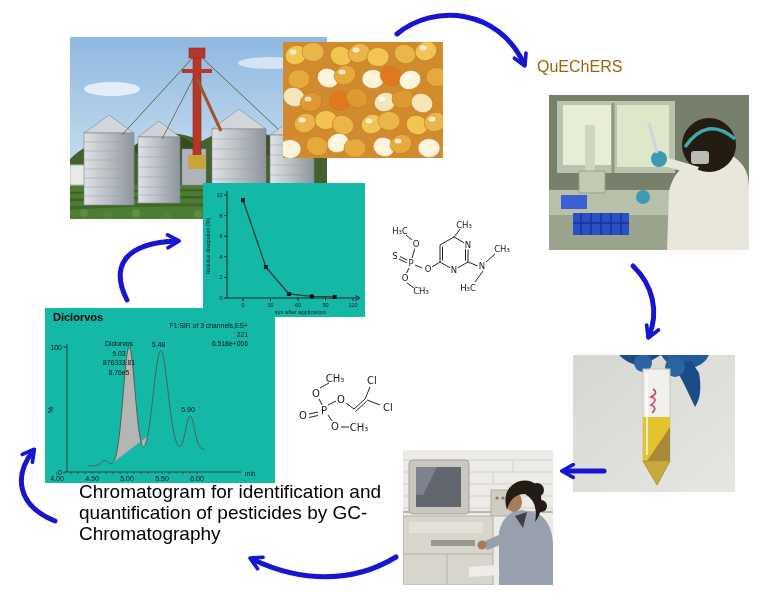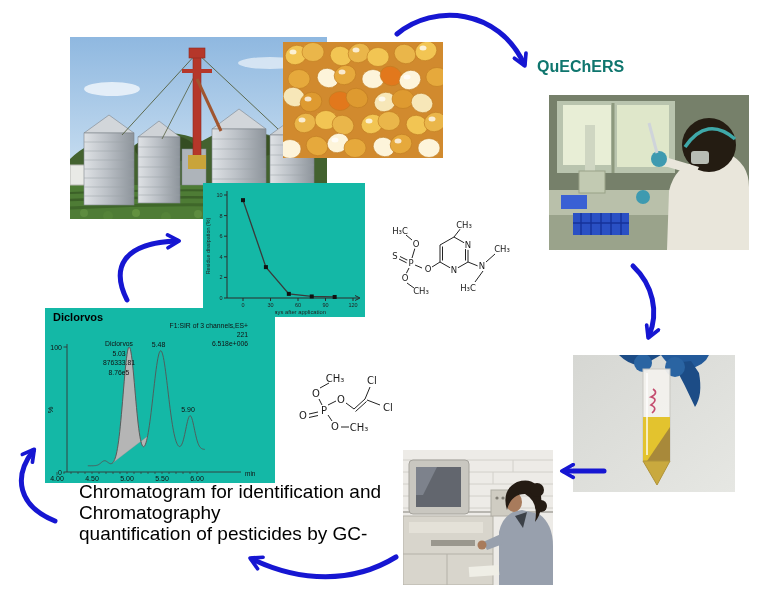--- a/index.html
+++ b/index.html
@@ -1,20 +1,20 @@
 <!DOCTYPE html>
 <html><head>
 <meta charset="utf-8">
 <style>
   html,body{margin:0;padding:0;background:#fff;}
   .canvas{position:relative;width:764px;height:602px;background:#fff;overflow:hidden;
           font-family:"Liberation Sans",sans-serif;}
   .ph{position:absolute;display:block;}
   .chartbox{position:absolute;background:#14b8a6;}
-  .quechers{position:absolute;left:537px;top:58px;font-weight:bold;font-size:16px;color:#0f766e;}
+  .quechers{position:absolute;left:537px;top:58px;font-weight:normal;font-size:16px;color:#a16207;}
   .caption{position:absolute;left:79px;top:481px;width:340px;font-size:19px;line-height:21px;color:#000;}
   svg text{font-family:"Liberation Sans",sans-serif;}
   .mol text{font-family:"DejaVu Sans",sans-serif;}
   #arrow-layer{position:absolute;left:0;top:0;pointer-events:none;}
 </style>
 </head>
 <body>
 
 <div class="canvas">
 
@@ -436,22 +436,22 @@
       <circle cx="134" cy="40" r="7" fill="#241b13"></circle>
         <circle cx="138" cy="56" r="6" fill="#241b13"></circle>
       <path d="M98,84 L80,92 L84,100 L100,94 Z" fill="#98a0ad"></path>
       <circle cx="79" cy="95" r="4.5" fill="#a87b5c"></circle>
       <rect x="66" y="116" width="30" height="10" fill="#efeee6" transform="rotate(-4 81 121)"></rect>
     </g>
   </svg>
 
   <div class="caption">
     <div>Chromatogram for identification and</div>
+    <div>quantification of pesticides by GC-</div>
     <div>Chromatography</div>
-    <div>quantification of pesticides by GC-</div>
   </div>
 
   <svg id="arrow-layer" width="764" height="602" viewBox="0 0 764 602">
       <defs>
         <marker id="ah" viewBox="0 0 12 12" refX="8.5" refY="6" markerWidth="17" markerHeight="17" markerUnits="userSpaceOnUse" orient="auto">
           <path d="M2,1.5 L10,6 L2,10.5" fill="none" stroke="#1616d2" stroke-width="2.6" stroke-linecap="round" stroke-linejoin="round"></path>
         </marker>
       </defs>
       <path d="M 397 34 C 434 3, 499 9, 524 64" fill="none" stroke="#1616d2" stroke-width="5" stroke-linecap="round" marker-end="url(#ah)"></path>
       <path d="M 633 266 C 653 285, 659 312, 649 336" fill="none" stroke="#1616d2" stroke-width="5" stroke-linecap="round" marker-end="url(#ah)"></path>

